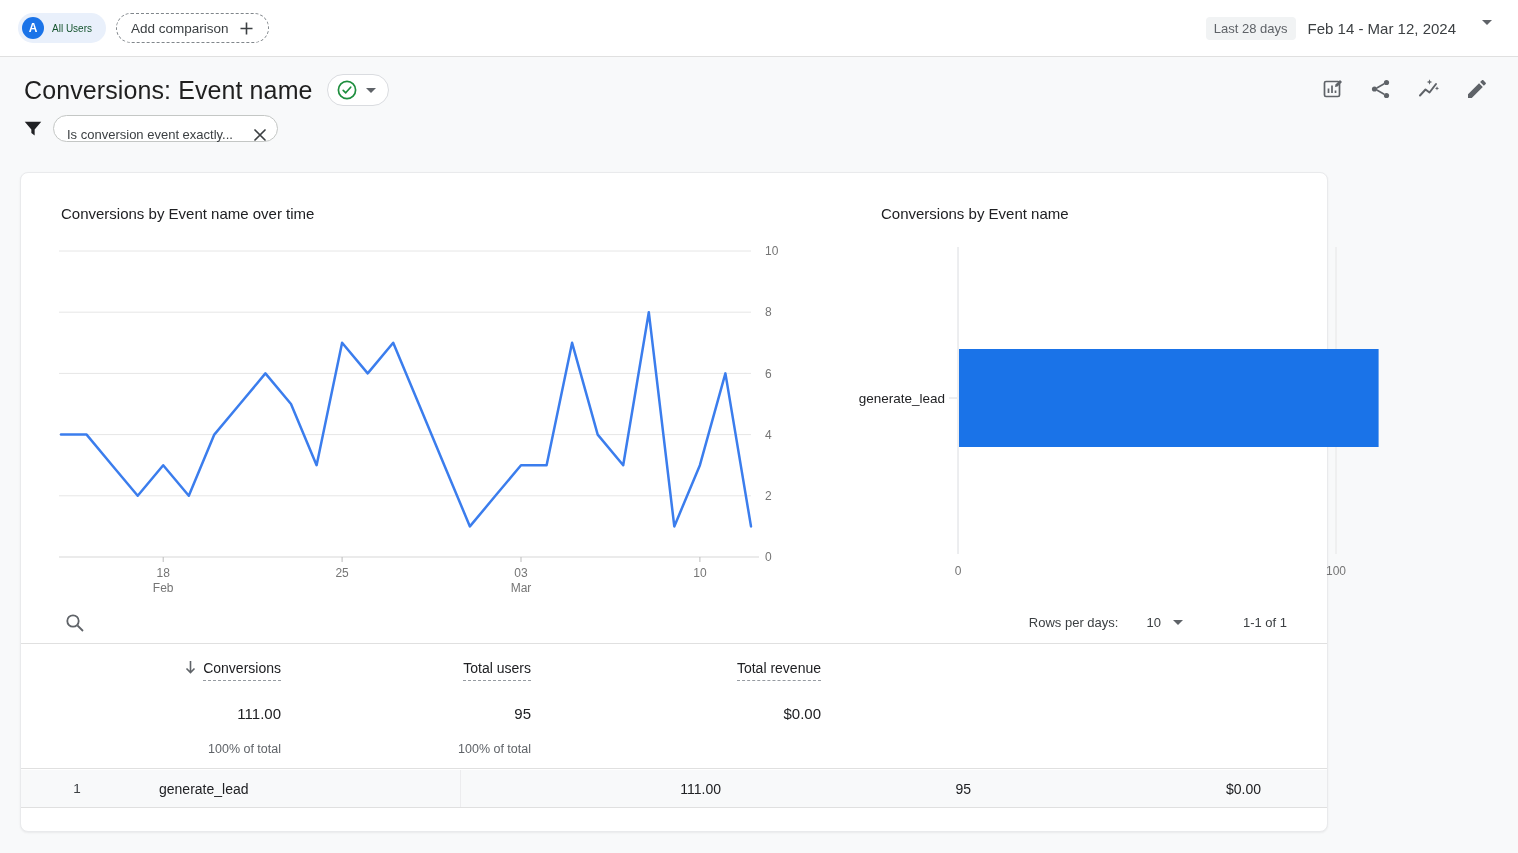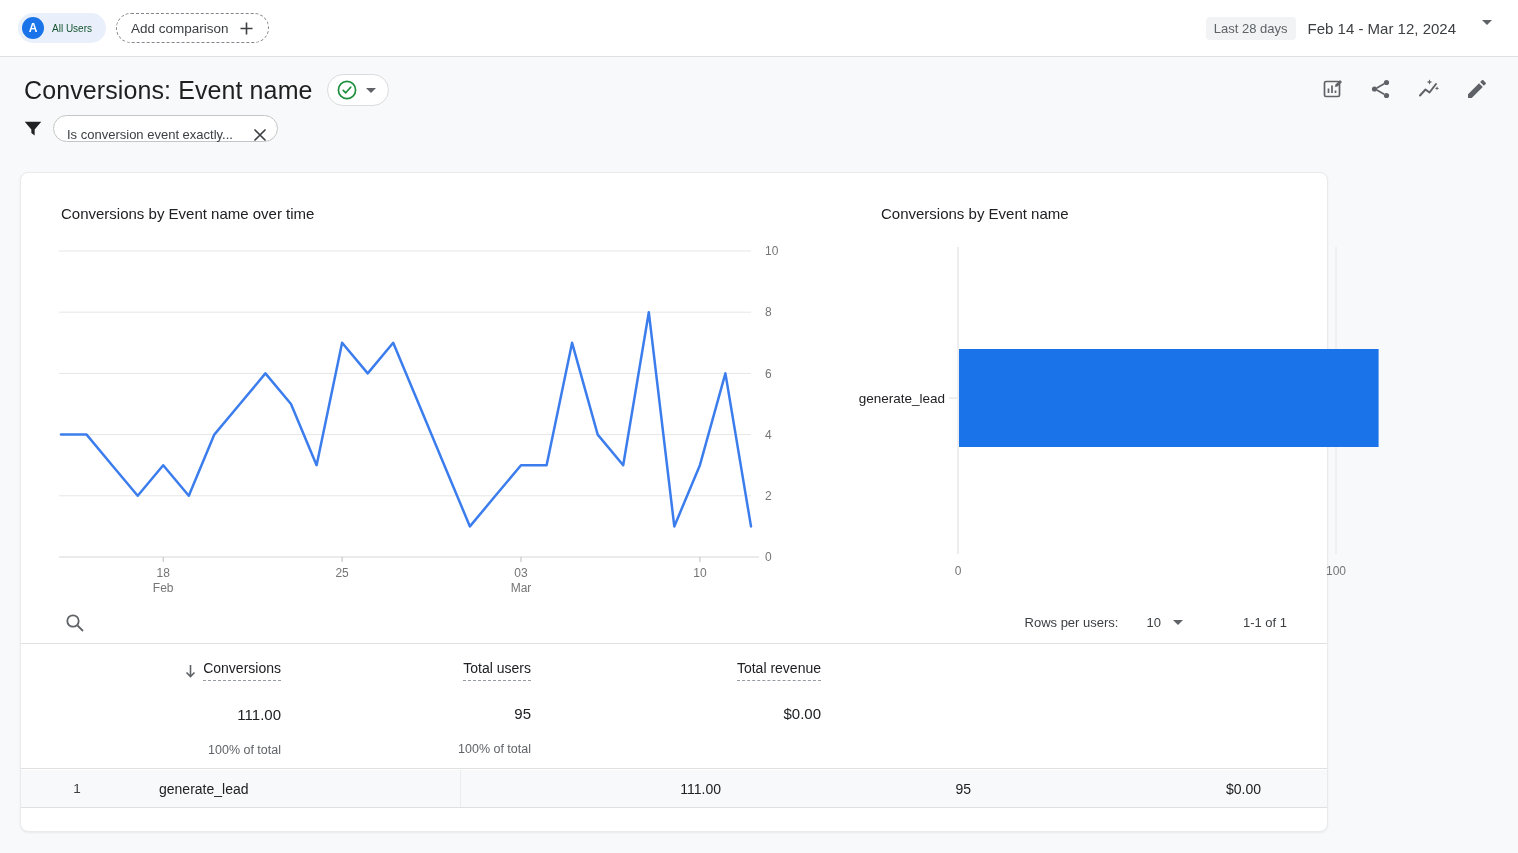--- a/index.html
+++ b/index.html
@@ -82,21 +82,21 @@
   .rpp-label { font-size:13px; color:#3c4043; }
   .rpp-select { display:inline-flex; align-items:center; gap:12px; margin-left:28px; font-size:13px; color:#3c4043; cursor:pointer; }
   .pagination { font-size:13px; color:#3c4043; margin-left:60px; }
   
   .thead { position:absolute; left:0; top:472px; width:100%; height:124px; border-bottom:1px solid #e0e0e0; display:flex; }
   .trow  { position:absolute; left:0; top:597px; width:100%; height:38px; background:#f8f9fa; border-bottom:1px solid #e0e0e0; display:flex; }
   .col-event { width:440px; position:relative; border-right:1px solid #e0e0e0; }
   .col-m2 { width:260px; } .col-m3 { width:250px; } .col-m4 { width:290px; }
   .col-m2,.col-m3,.col-m4 { text-align:right; position:relative; }
   .th-event { position:absolute; left:140px; top:18px; font-size:14px; color:#202124; }
-  .th-metric { display:inline-flex; align-items:center; gap:6px; margin-top:15px; font-size:14px; color:#202124; cursor:pointer; }
+  .th-metric { display:inline-flex; gap:6px; margin-top:15px; font-size:14px; color:#202124; cursor:pointer; }
   .th-metric .t { border-bottom:1px dashed #969ba1; padding-bottom:4px; }
   .totals-val { font-size:15px; color:#202124; margin-top:24px; }
   .totals-sub { font-size:12.5px; color:#5f6368; margin-top:20px; }
   .addcol-btn {
     position:absolute; right:16px; top:12px; width:28px; height:28px; border-radius:50%;
     background:#f1f3f4; display:flex; align-items:center; justify-content:center; cursor:pointer;
   }
   .arrow-overlay { position:absolute; left:0; top:0; pointer-events:none; }
   .row-idx { position:absolute; left:46px; top:0; width:20px; line-height:38px; font-size:13.5px; color:#3c4043; text-align:center; }
   .row-event { position:absolute; left:138px; top:0; line-height:38px; font-size:14px; color:#202124; }
@@ -231,21 +231,21 @@
     <text class="axis-label" x="109" y="336" text-anchor="middle">0</text>
     <text class="axis-label" x="487" y="336" text-anchor="middle">100</text>
   </svg>
 
   <div class="search-row">
     <svg width="19" height="19" viewBox="0 0 19 19" fill="none" stroke="#5f6368" stroke-width="1.8">
       <circle cx="8" cy="8" r="5.7"></circle>
         <line x1="12.5" y1="12.5" x2="18" y2="18"></line>
     </svg>
     <span class="spacer"></span>
-    <span class="rpp-label">Rows per users:</span>
+    <span class="rpp-label">Rows per days:</span>
     <span class="rpp-select">
       <span>10</span>
       <span class="caret"></span>
     </span>
     <span class="pagination">1-1 of 1</span>
   </div>
 
   <div class="thead">
     <div class="col-m2">
       <span class="th-metric">

